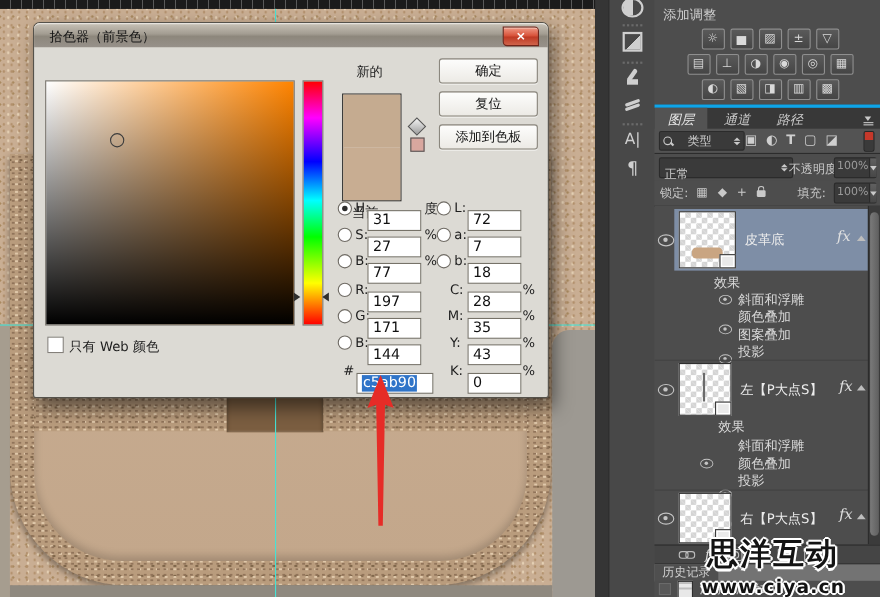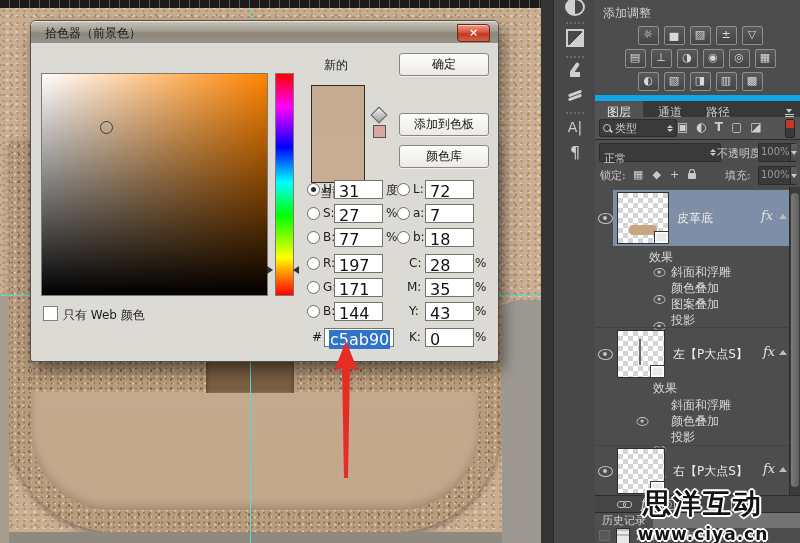--- a/index.html
+++ b/index.html
@@ -42,31 +42,31 @@
     background:linear-gradient(#ff0000,#ff00ff 15%,#0000ff 33%,#00ffff 49%,#00ff00 64%,#ffff00 83%,#ff0000);}
   .tri-r{width:0;height:0;border-top:4px solid transparent;border-bottom:4px solid transparent;border-left:6px solid #2e2e2e;}
   .tri-l{width:0;height:0;border-top:4px solid transparent;border-bottom:4px solid transparent;border-right:6px solid #2e2e2e;}
   .swatchbox{left:280px;top:64px;width:52px;height:96px;border:1px solid #2c2c2c;}
   .dlg-label{color:#1d1d1d;font-size:12px;}
   .btn{left:368px;width:88px;height:21px;border:1px solid #8b877e;border-radius:3px;
     background:linear-gradient(#fdfdfc,#eceae5);color:#111;font-size:12px;text-align:center;line-height:20px;
     box-shadow:0 1px 0 rgba(255,255,255,.6);}
   .radio{width:11px;height:11px;border:1px solid #6f6b64;border-radius:50%;background:#fff;}
   .radio.on::after{content:"";position:absolute;left:3px;top:3px;width:5px;height:5px;border-radius:50%;background:#2c2c2c;}
-  .tinput{border:1px solid #767268;background:#fff;height:16px;font-size:16px;color:#111;padding:1px 0 0 4px;}
+  .tinput{border:1px solid #767268;background:#fff;height:16px;font-size:13px;color:#111;padding:1px 0 0 4px;margin-top:11px;}
   .sel{background:#2f74c8;color:#fff;padding:0 1px;}
   .checkbox{width:13px;height:13px;border:1px solid #84807a;background:#fff;}
   
   .strip{left:553px;top:0;width:42px;height:543px;background:#484848;border-left:1px solid #2a2a2a;z-index:10;}
   .strip-ico{left:8px;width:26px;height:22px;color:#cfcfcf;font-size:15px;text-align:center;line-height:22px;}
   .grip{left:12px;width:18px;border-top:2px dotted #6a6a6a;}
   .panel{left:595px;top:0;width:205px;height:543px;background:#4d4d4d;z-index:10;color:#d6d6d6;}
   .adj-ico{width:19px;height:17px;border:1px solid #8f8f8f;border-radius:2px;color:#d9d9d9;
     font-size:11px;text-align:center;line-height:16px;background:linear-gradient(#5a5a5a,#454545);}
-  .tabbar{left:0;top:95px;width:205px;height:22px;background:#383838;border-top:6px solid #0ea5e9;}
+  .tabbar{left:0;top:95px;width:205px;height:22px;background:#383838;border-top:3px solid #0ea5e9;font-style:italic;}
   .tab{height:22px;font-size:12px;text-align:center;line-height:22px;color:#c9c9c9;}
   .tab.active{background:#535353;color:#e8e8e8;}
   .darkfield{background:#3a3a3a;border:1px solid #2b2b2b;border-radius:2px;color:#c9c9c9;}
   .dimtext{color:#9a9a9a;}
   .caret-d{width:0;height:0;border-left:3.5px solid transparent;border-right:3.5px solid transparent;border-top:4px solid #c9c9c9;}
   .udcaret{display:flex;flex-direction:column;gap:1px;align-items:center;}
   .udcaret i{display:block;width:0;height:0;border-left:3px solid transparent;border-right:3px solid transparent;}
   .udcaret i.u{border-bottom:3.5px solid #c9c9c9;}
   .udcaret i.d{border-top:3.5px solid #c9c9c9;}
   .ddbtn{width:13px;background:linear-gradient(#606060,#474747);border-left:1px solid #2b2b2b;
@@ -134,22 +134,22 @@
     <div class="abs dlg-label" style="left:293px;top:36px;">新的</div>
     <div class="abs swatchbox">
       <div style="height:48px;background:#c5ab90;"></div>
       <div style="height:48px;background:#c8ad92;"></div>
     </div>
     <div class="abs dlg-label" style="left:289px;top:164px;">当前</div>
     <div class="abs" style="left:342px;top:88px;width:10px;height:10px;background:linear-gradient(135deg,#f2f2f2,#9d9d9d);border:1px solid #555;transform:rotate(45deg);"></div>
     <div class="abs" style="left:342px;top:104px;width:11px;height:11px;background:#d9a79f;border:1px solid #555;"></div>
 
     <div class="abs btn" style="top:32px;">确定</div>
+    <div class="abs btn" style="top:62px;">复位</div>
     <div class="abs btn" style="top:92px;">添加到色板</div>
-    <div class="abs btn" style="top:124px;">颜色库</div>
 
     <div class="abs radio on" style="left:276px;top:162px;"></div>
     <div class="abs dlg-label" style="left:292px;top:161px;">H:</div>
     <div class="abs tinput" style="left:303px;top:159px;width:43px;">31</div>
     <div class="abs dlg-label" style="left:355px;top:161px;">度</div>
 
     <div class="abs radio" style="left:276px;top:186px;"></div>
     <div class="abs dlg-label" style="left:292px;top:185px;">S:</div>
     <div class="abs tinput" style="left:303px;top:183px;width:43px;">27</div>
     <div class="abs dlg-label" style="left:355px;top:185px;">%</div>
@@ -265,21 +265,21 @@
       <div class="abs tab" style="left:52px;width:46px;">通道</div>
       <div class="abs tab" style="left:100px;width:46px;">路径</div>
       <div class="abs" style="right:6px;top:8px;display:flex;flex-direction:column;gap:1px;">
         <div class="caret-d" style="margin-left:1px;"></div>
         <div style="width:9px;height:1px;background:#c9c9c9;"></div>
         <div style="width:9px;height:1px;background:#c9c9c9;"></div>
       </div>
     </div>
 
     <div class="abs" style="left:0;top:117px;width:205px;height:22px;background:#535353;border-bottom:1px solid #2c2c2c;">
-      <div class="abs darkfield" style="left:4px;top:2px;width:70px;height:16px;display:flex;align-items:center;gap:3px;padding:0 3px;">
+      <div class="abs darkfield" style="left:4px;top:2px;width:70px;height:16px;display:flex;align-items:center;gap:13px;padding:0 3px;">
         <span style="position:relative;width:9px;height:9px;display:inline-block;">
           <span style="position:absolute;left:0;top:0;width:6px;height:6px;border:1.5px solid #c9c9c9;border-radius:50%;"></span>
           <span style="position:absolute;left:6px;top:6px;width:4px;height:1.5px;background:#c9c9c9;transform:rotate(45deg);"></span>
         </span>
         <span style="font-size:11px;">类型</span>
         <span class="udcaret" style="margin-left:auto;">
             <i class="u"></i>
             <i class="d"></i>
           </span>
       </div>

